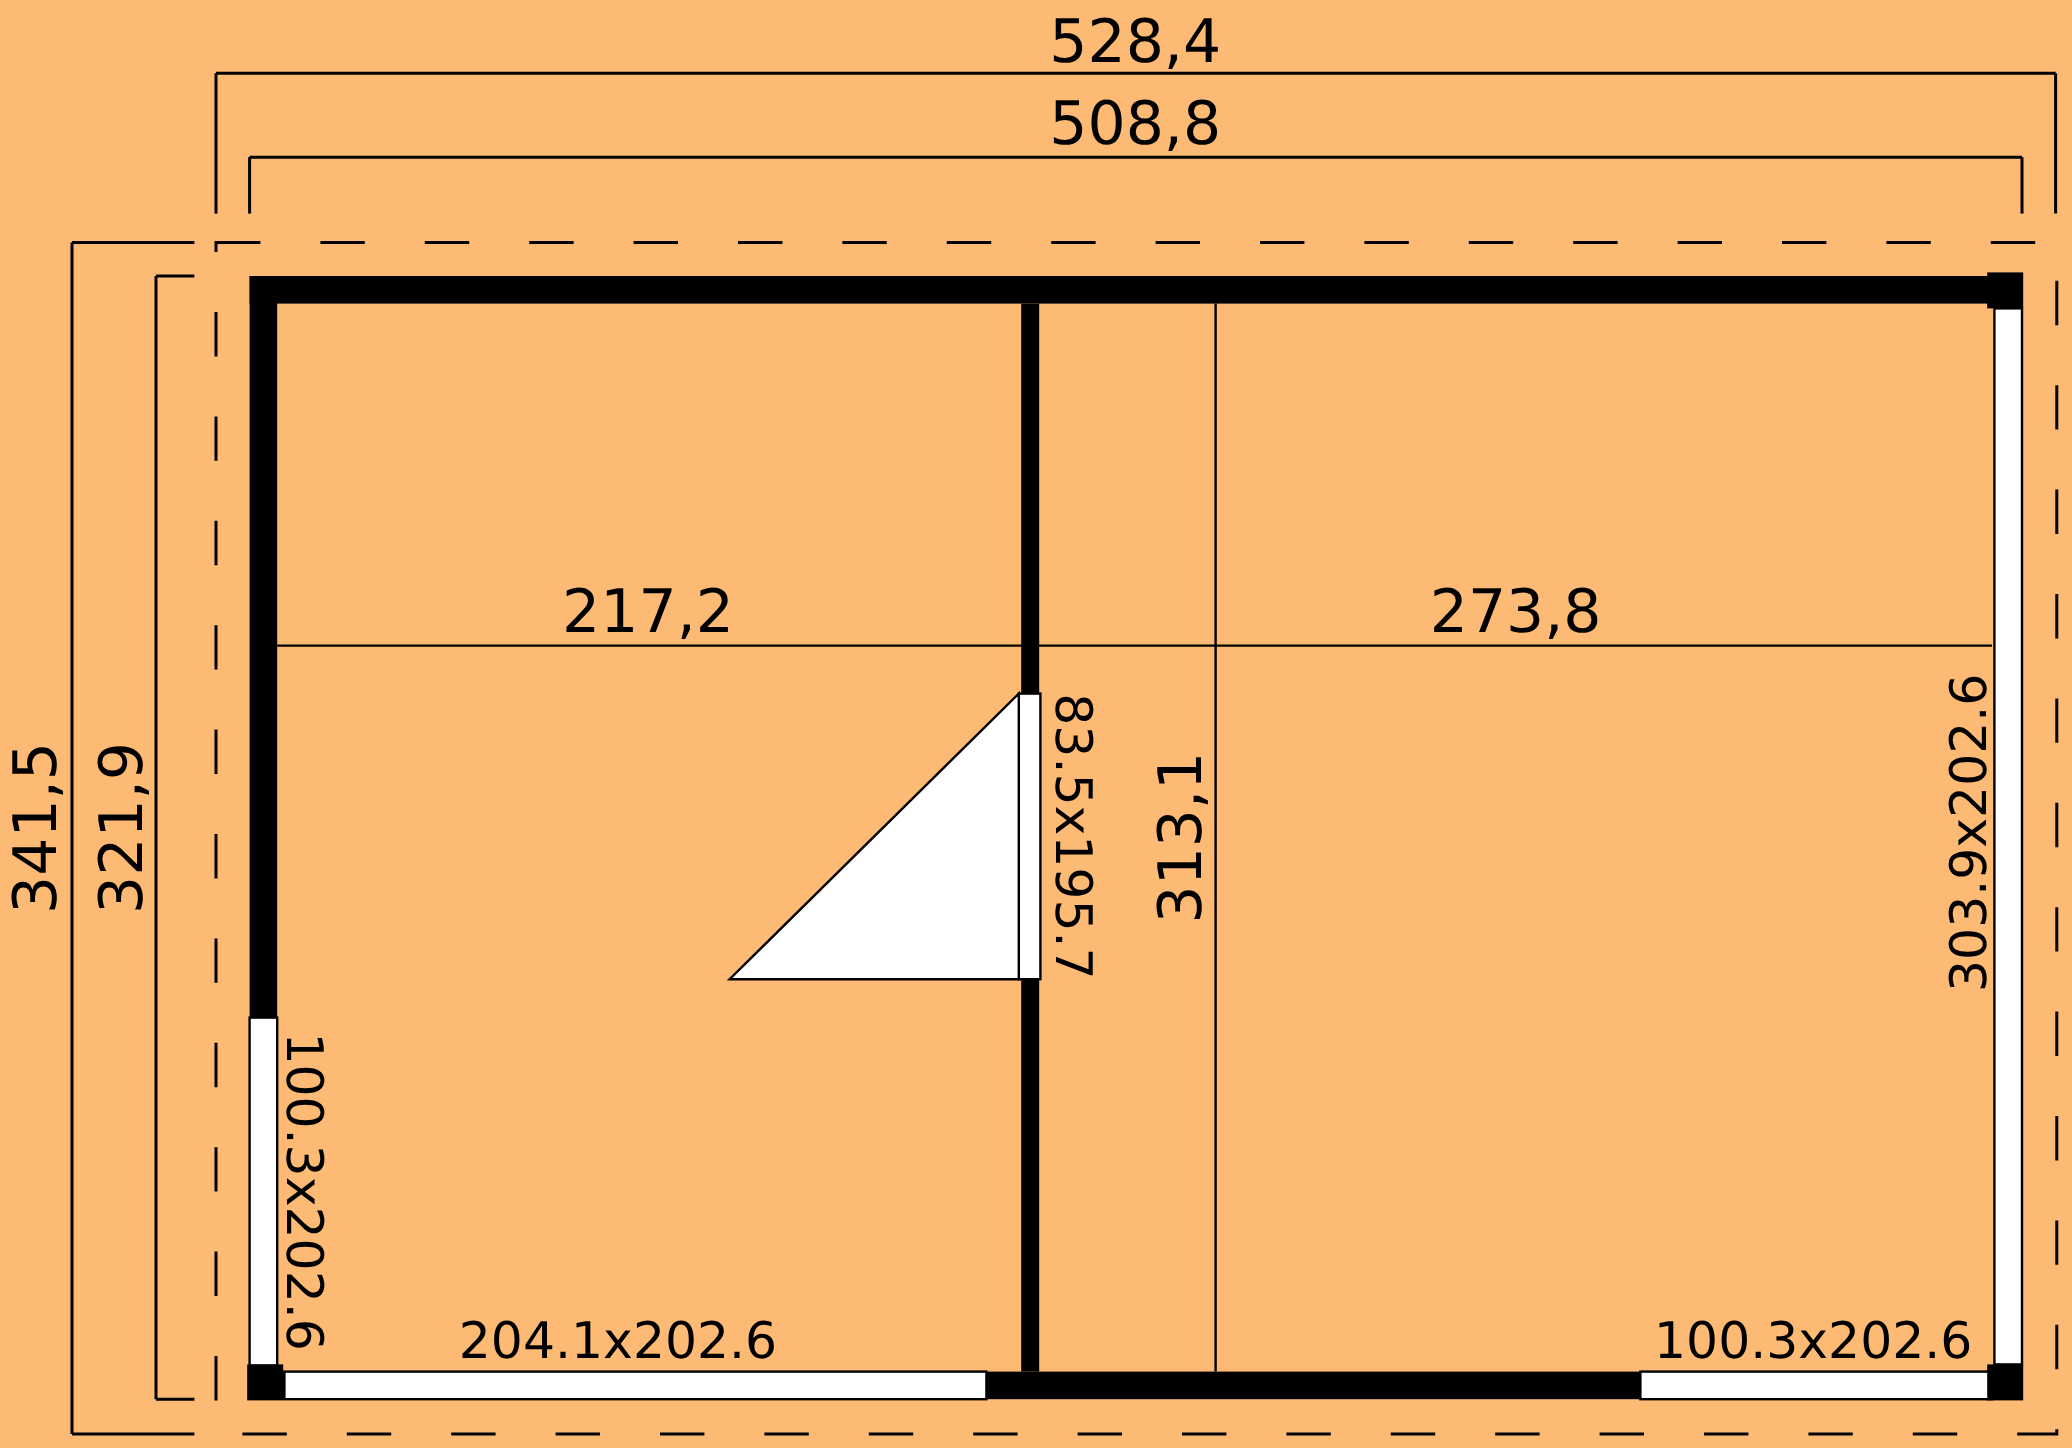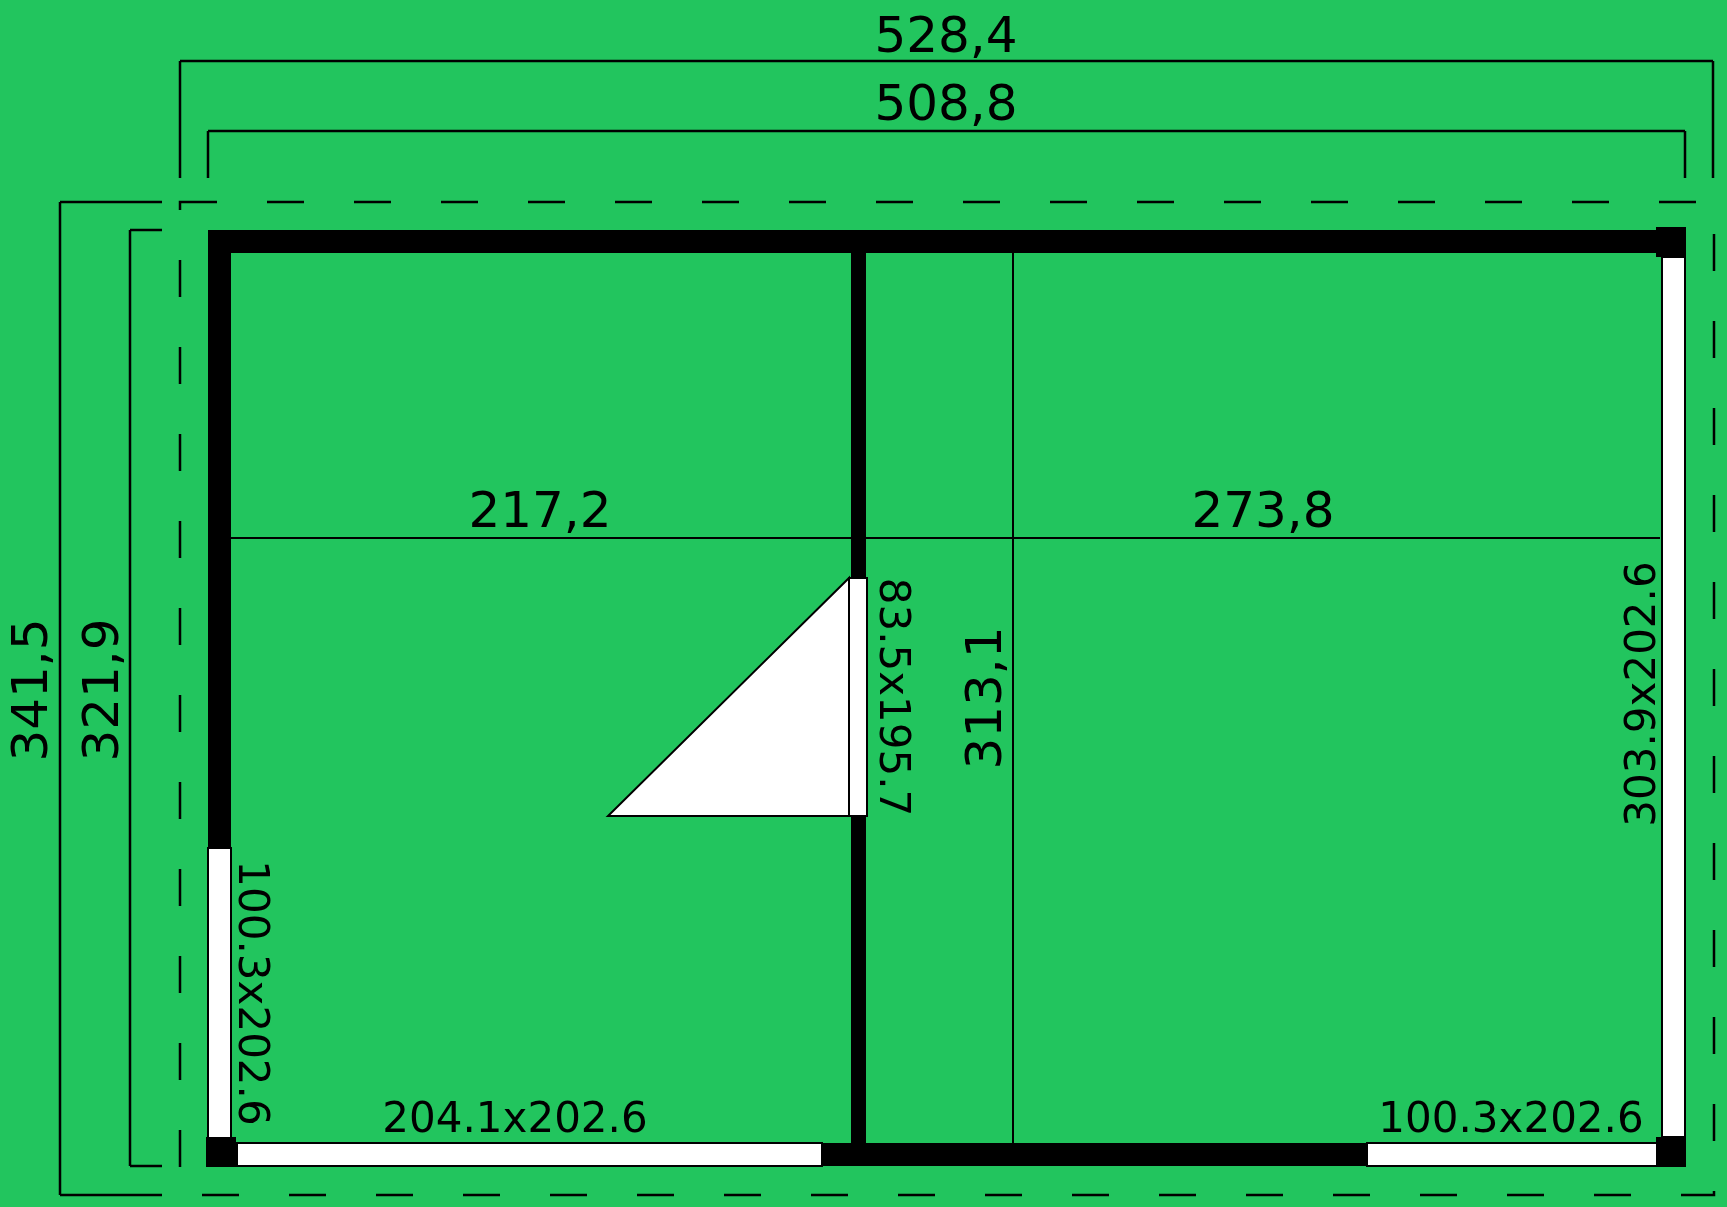--- a/index.html
+++ b/index.html
@@ -4,21 +4,21 @@
 <style>
   html, body {
     margin: 0;
     padding: 0;
     background: #ffffff;
   }
   .stage {
     width: 1727px;
     height: 1207px;
     position: relative;
-    background: #22c55e;
+    background: #fdba74;
   }
   svg { display: block; }
 
   .wall       { fill: #000000; stroke: none; }
   .post       { fill: #000000; stroke: none; }
   .win        { fill: #ffffff; stroke: #000000; stroke-width: 2; }
   .door-leaf  { fill: #ffffff; stroke: #000000; stroke-width: 2; }
   .swing      { fill: #ffffff; stroke: #000000; stroke-width: 2; }
   .thin       { stroke: #000000; stroke-width: 2; fill: none; }
   .dim-line   { stroke: #000000; stroke-width: 2.5; fill: none; }

